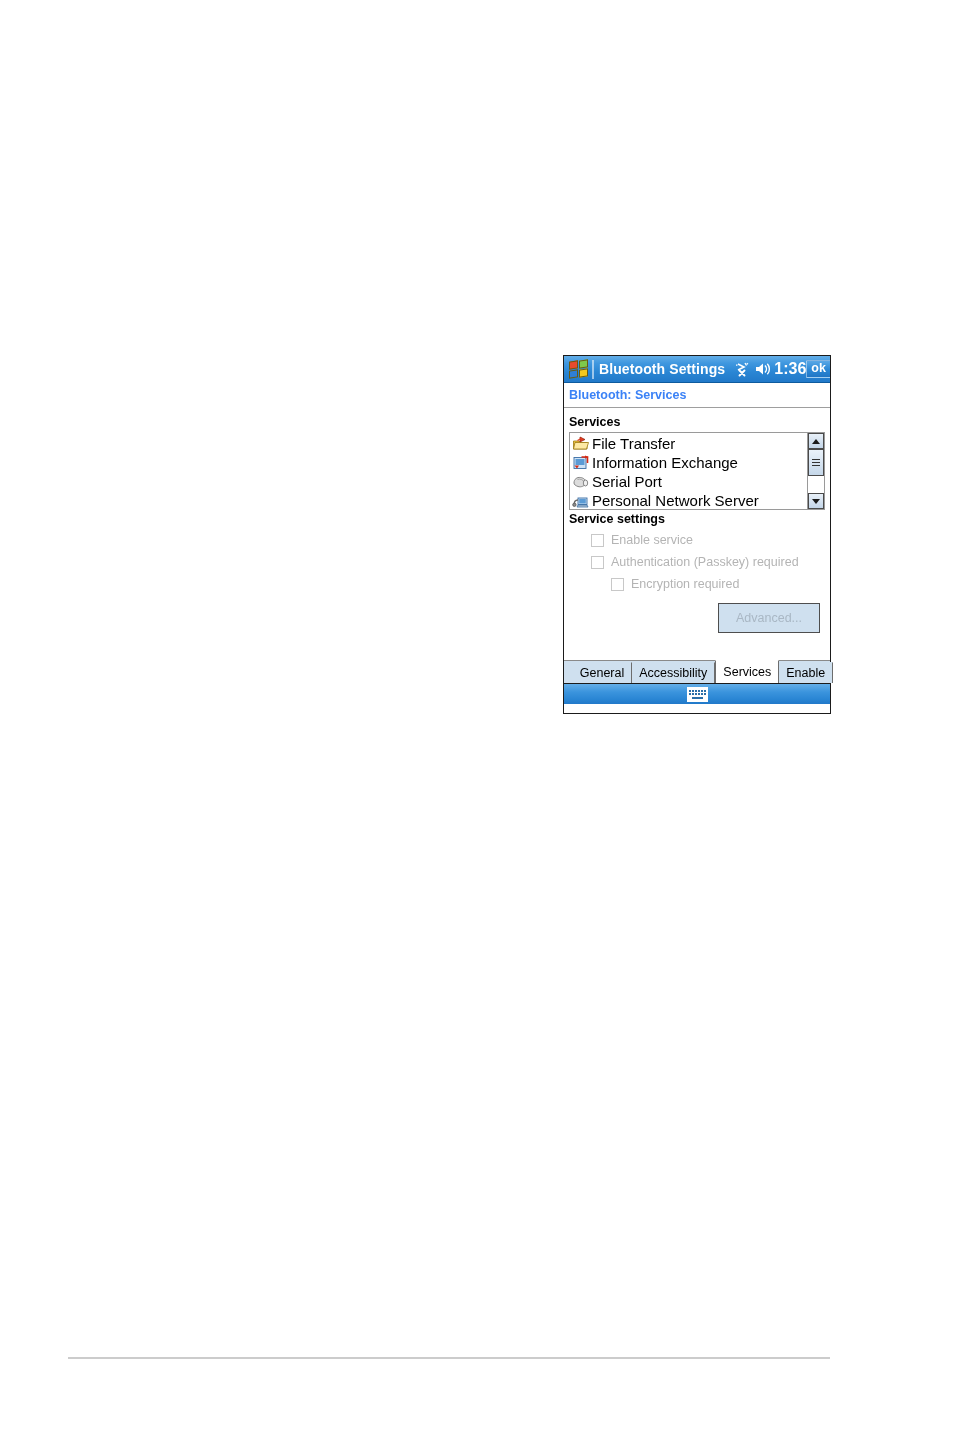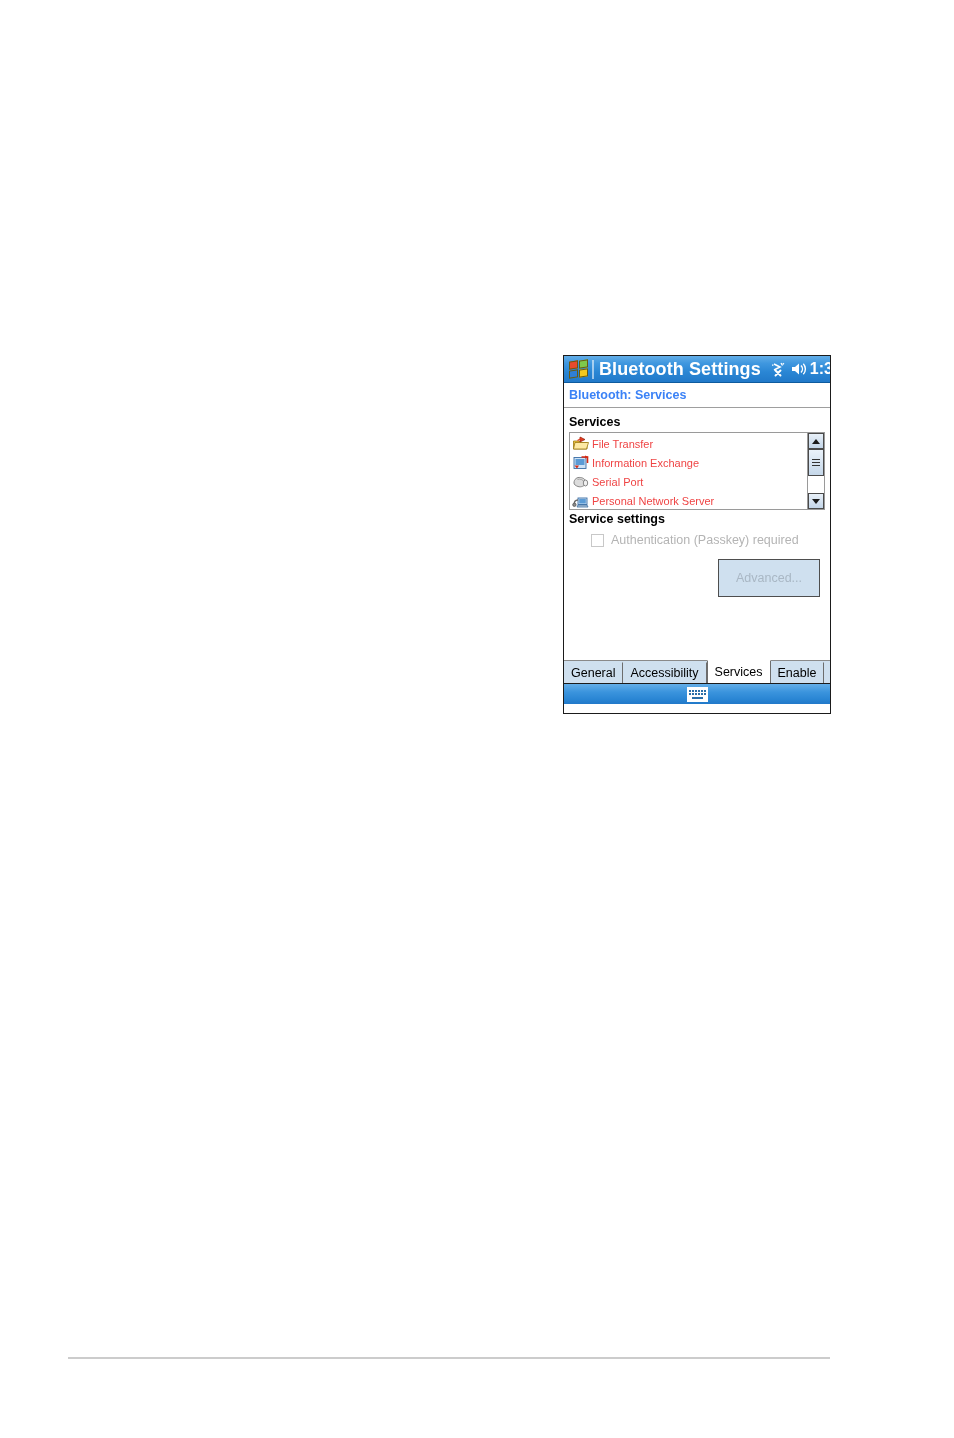--- a/index.html
+++ b/index.html
@@ -73,21 +73,21 @@
   .title-sep {
     width: 2px;
     height: 19px;
     margin: 0 5px 0 3px;
     background: rgba(255,255,255,0.55);
     flex: 0 0 auto;
   }
   .title-text {
     color: #ffffff;
     font-weight: bold;
-    font-size: 18px;
+    font-size: 14px;
     letter-spacing: 0.1px;
     white-space: nowrap;
     flex: 0 0 auto;
   }
   .title-icons {
     display: flex;
     align-items: center;
     gap: 5px;
     margin-left: 9px;
     flex: 0 0 auto;
@@ -166,22 +166,22 @@
   }
   .list-items {
     flex: 1 1 auto;
     padding: 1px 0 0 2px;
     overflow: hidden;
   }
   .list-item {
     height: 19px;
     display: flex;
     align-items: center;
-    font-size: 11px;
-    color: #ef4444;
+    font-size: 15px;
+    color: #000000;
     white-space: nowrap;
   }
   .list-icon {
     width: 18px;
     height: 16px;
     margin-right: 2px;
     flex: 0 0 auto;
     position: relative;
   }
 
@@ -261,40 +261,41 @@
 
   
   .adv-row {
     display: flex;
     justify-content: flex-end;
     padding-right: 5px;
     margin-top: 8px;
   }
   .adv-button {
     min-width: 102px;
-    height: 38px;
+    height: 30px;
     box-sizing: border-box;
     background: #cfe0ef;
     border: 1px solid #4e4e4e;
     color: #a9b7c4;
     font-size: 12.5px;
     display: flex;
     align-items: center;
     justify-content: center;
   }
 
   
   .tabbar {
     height: 23px;
     box-sizing: border-box;
     display: flex;
     align-items: flex-end;
     background: #cfe0ef;
     border-top: 1px solid #8a8a8a;
-    padding-left: 0px;
+    padding-left: 12px;
+    justify-content: center;
   }
   .tab {
     height: 21px;
     box-sizing: border-box;
     padding: 0 7px;
     display: flex;
     align-items: center;
     font-size: 12.5px;
     color: #000000;
     background: #cfe0ef;
@@ -456,21 +457,29 @@
           <span class="arrow-down"></span>
         </div>
       </div>
     </div>
 
     <div class="section-label">Service settings</div>
 
     <div class="settings-list">
       <div class="check-row">
         <span class="checkbox"></span>
+        <span class="check-label">Enable service</span>
+      </div>
+      <div class="check-row">
+        <span class="checkbox"></span>
         <span class="check-label">Authentication (Passkey) required</span>
+      </div>
+      <div class="check-row indented">
+        <span class="checkbox"></span>
+        <span class="check-label">Encryption required</span>
       </div>
     </div>
 
     <div class="adv-row">
       <div class="adv-button">Advanced...</div>
     </div>
 
   </div>
 
   <div class="tabbar">

